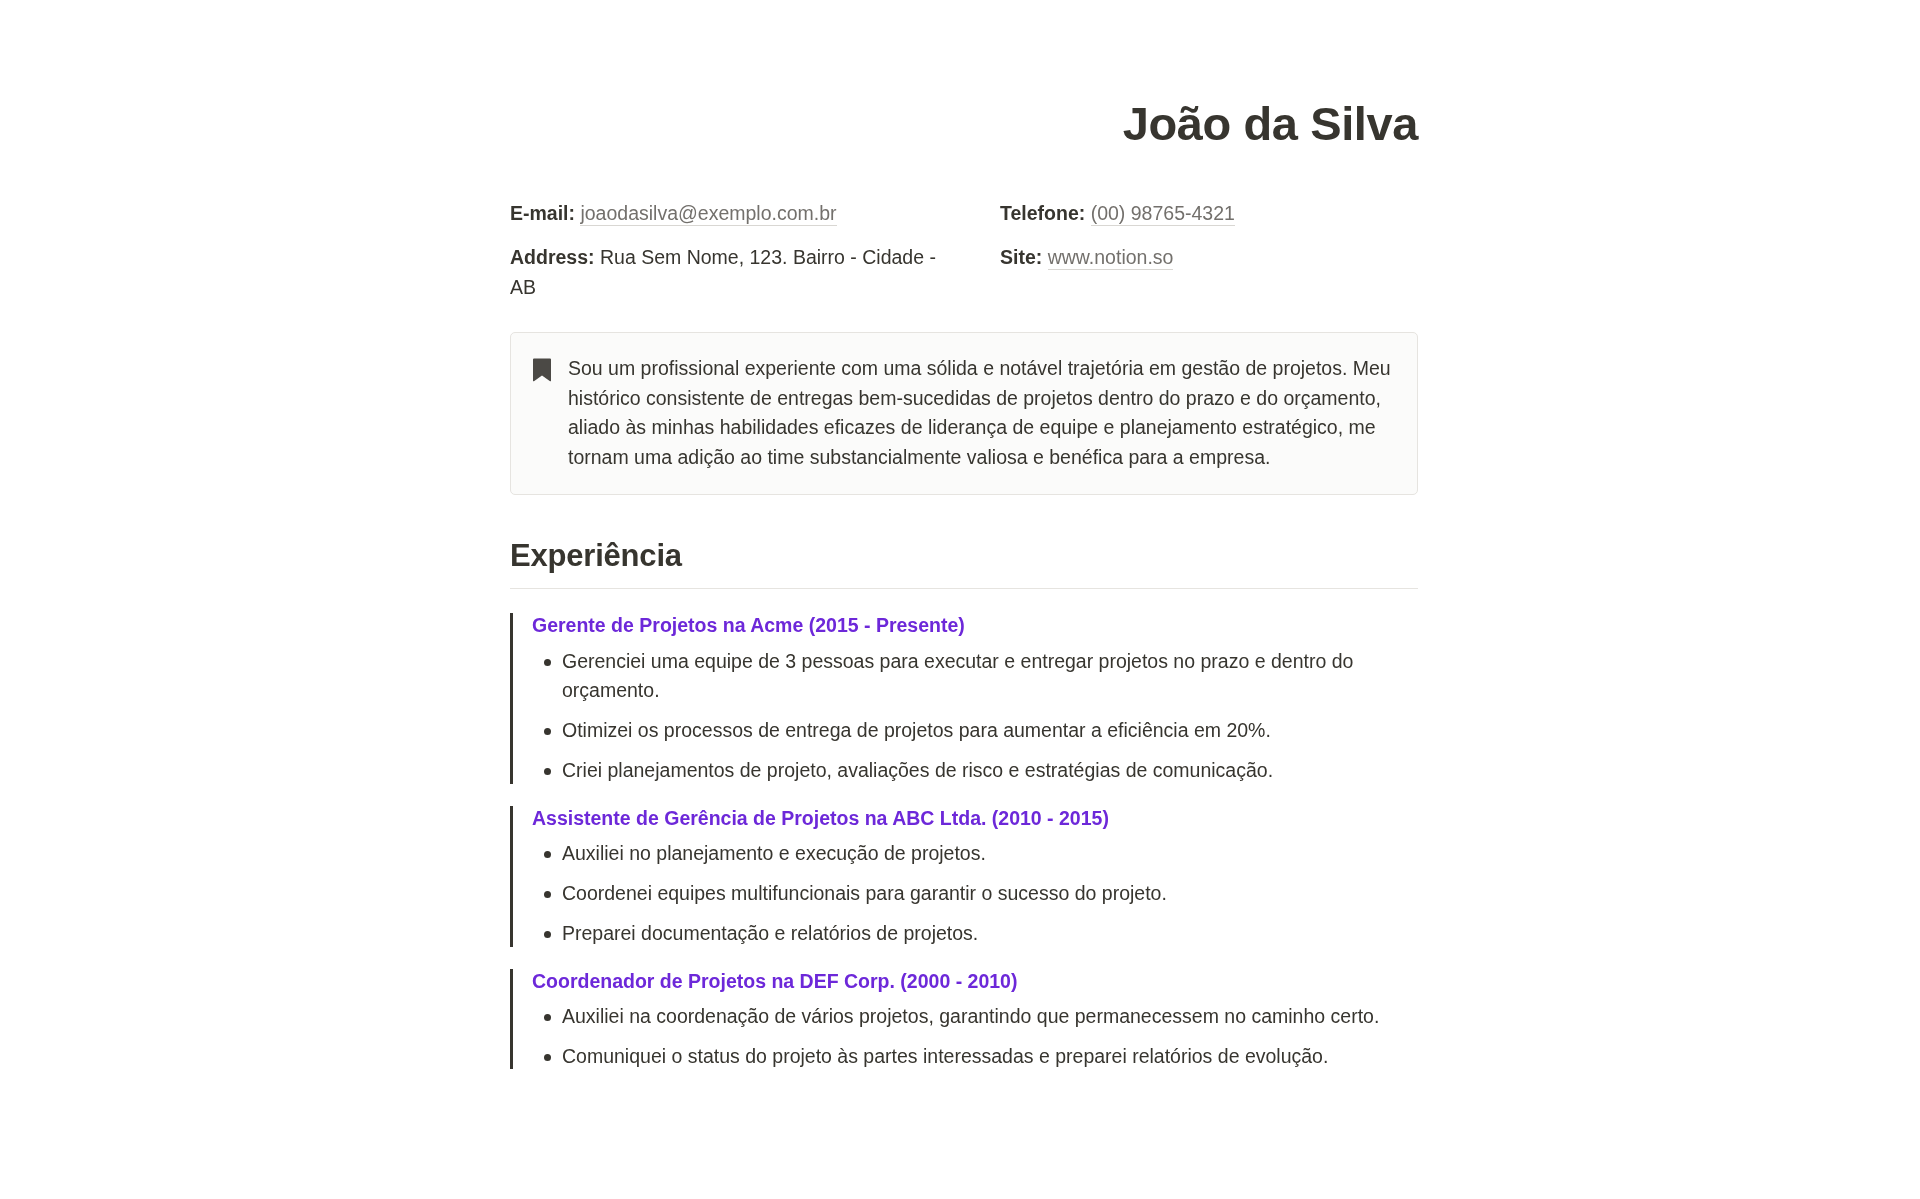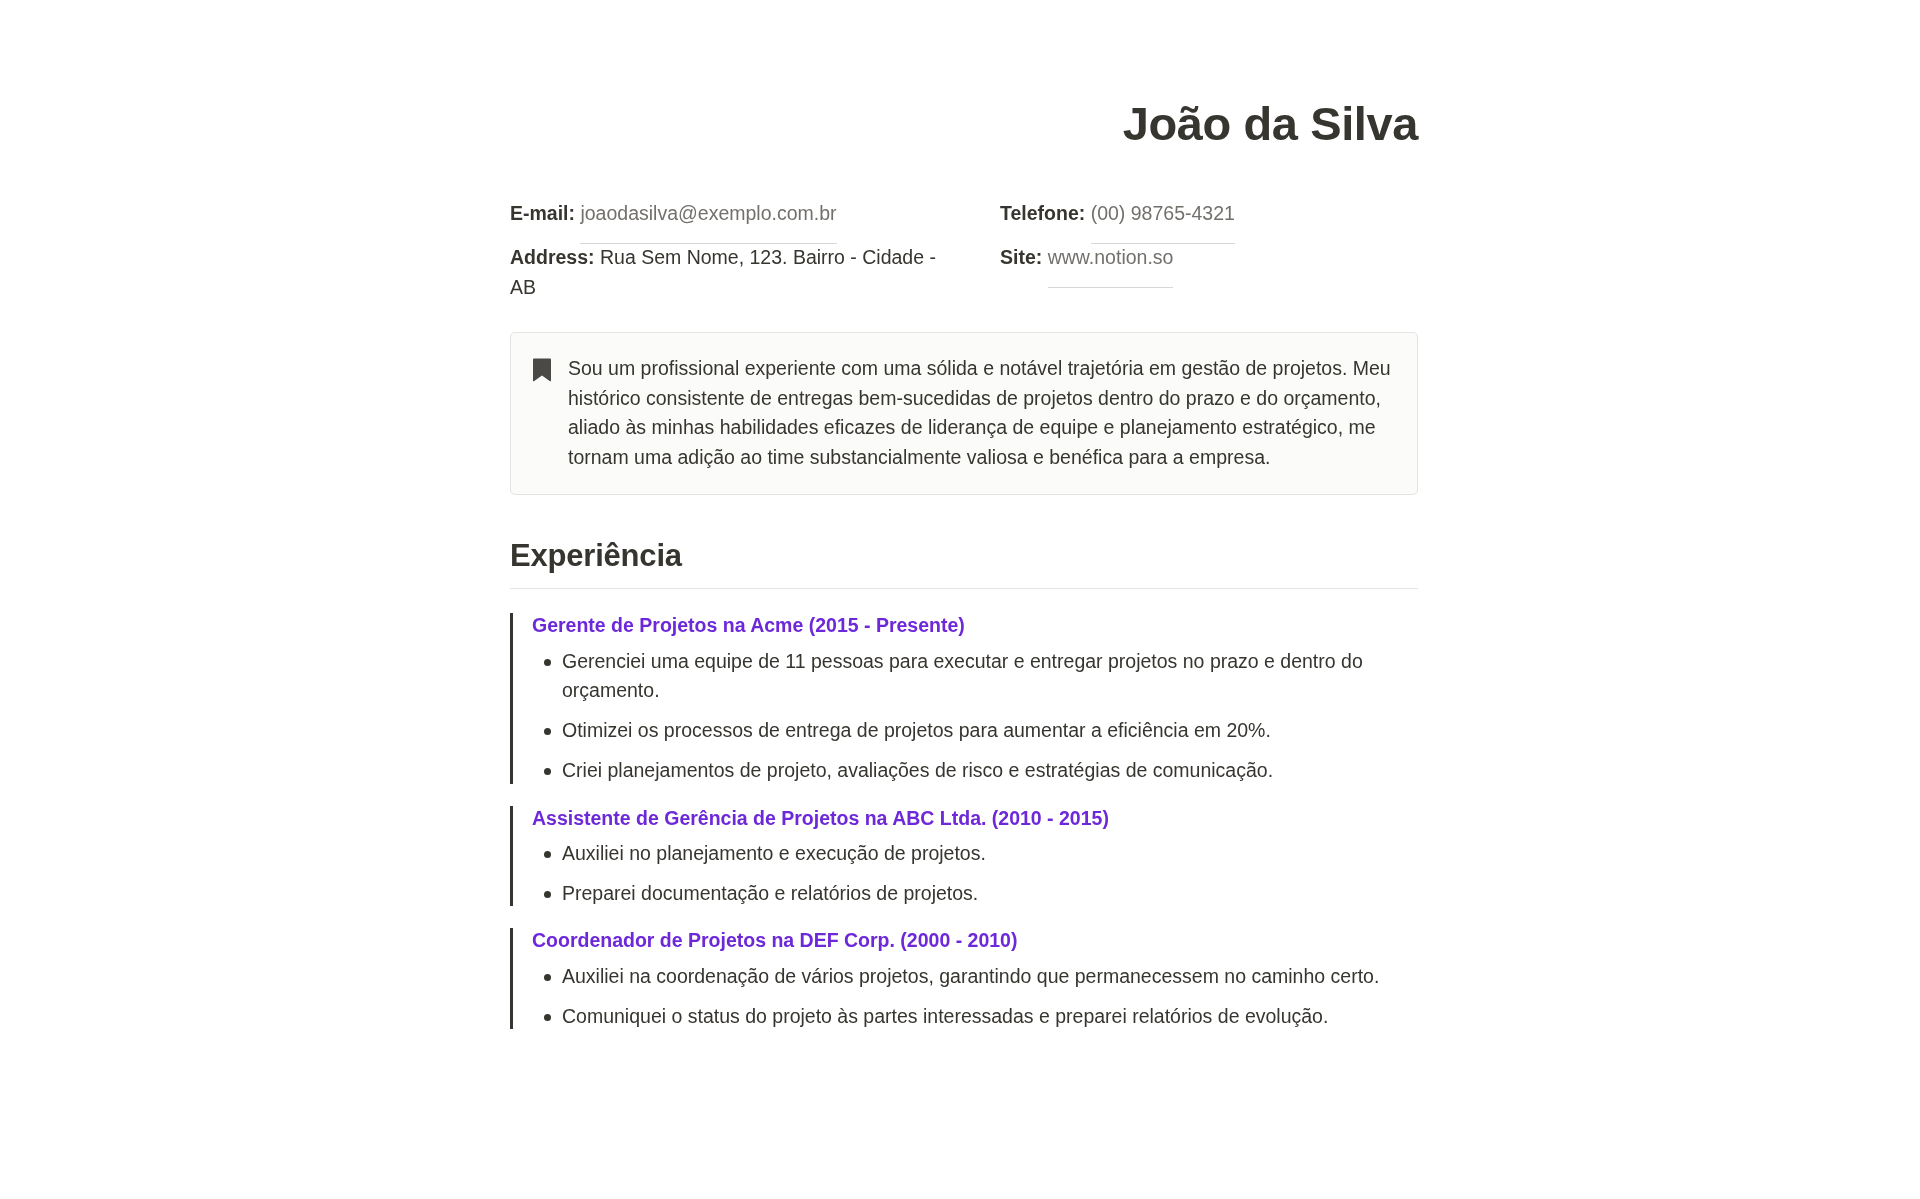--- a/index.html
+++ b/index.html
@@ -56,21 +56,21 @@
     color: #37352f;
     margin-bottom: 13px;
   }
   .contact-line:last-child { margin-bottom: 0; }
   .contact-label { font-weight: 700; }
   .contact-value { color: #37352f; }
   .contact-link {
     color: #73706c;
     text-decoration: none;
     border-bottom: 1px solid #d9d7d3;
-    padding-bottom: 19px;
+    padding-bottom: 1px;
   }
 
   
   .callout {
     display: flex;
     align-items: flex-start;
     gap: 15px;
     border: 1px solid #e6e4e0;
     border-radius: 5px;
     background: #fbfbfa;
@@ -198,30 +198,31 @@
       </svg>
       <p class="callout-text">Sou um profissional experiente com uma sólida e notável trajetória em gestão de projetos. Meu histórico consistente de entregas bem-sucedidas de projetos dentro do prazo e do orçamento, aliado às minhas habilidades eficazes de liderança de equipe e planejamento estratégico, me tornam uma adição ao time substancialmente valiosa e benéfica para a empresa.</p>
     </div>
 
     <h2 class="section-title">Experiência</h2>
     <hr class="divider">
 
     <div class="job">
       <div class="job-title">Gerente de Projetos na Acme (2015 - Presente)</div>
       <ul class="job-bullets">
-        <li>Gerenciei uma equipe de 11 pessoas para executar e entregar projetos no prazo e dentro do orçamento.</li>
+        <li>Gerenciei uma equipe de 3 pessoas para executar e entregar projetos no prazo e dentro do orçamento.</li>
         <li>Otimizei os processos de entrega de projetos para aumentar a eficiência em 20%.</li>
         <li>Criei planejamentos de projeto, avaliações de risco e estratégias de comunicação.</li>
       </ul>
     </div>
 
     <div class="job">
       <div class="job-title">Assistente de Gerência de Projetos na ABC Ltda. (2010 - 2015)</div>
       <ul class="job-bullets">
         <li>Auxiliei no planejamento e execução de projetos.</li>
+        <li>Coordenei equipes multifuncionais para garantir o sucesso do projeto.</li>
         <li>Preparei documentação e relatórios de projetos.</li>
       </ul>
     </div>
 
     <div class="job">
       <div class="job-title">Coordenador de Projetos na DEF Corp. (2000 - 2010)</div>
       <ul class="job-bullets">
         <li>Auxiliei na coordenação de vários projetos, garantindo que permanecessem no caminho certo.</li>
         <li>Comuniquei o status do projeto às partes interessadas e preparei relatórios de evolução.</li>
       </ul>

